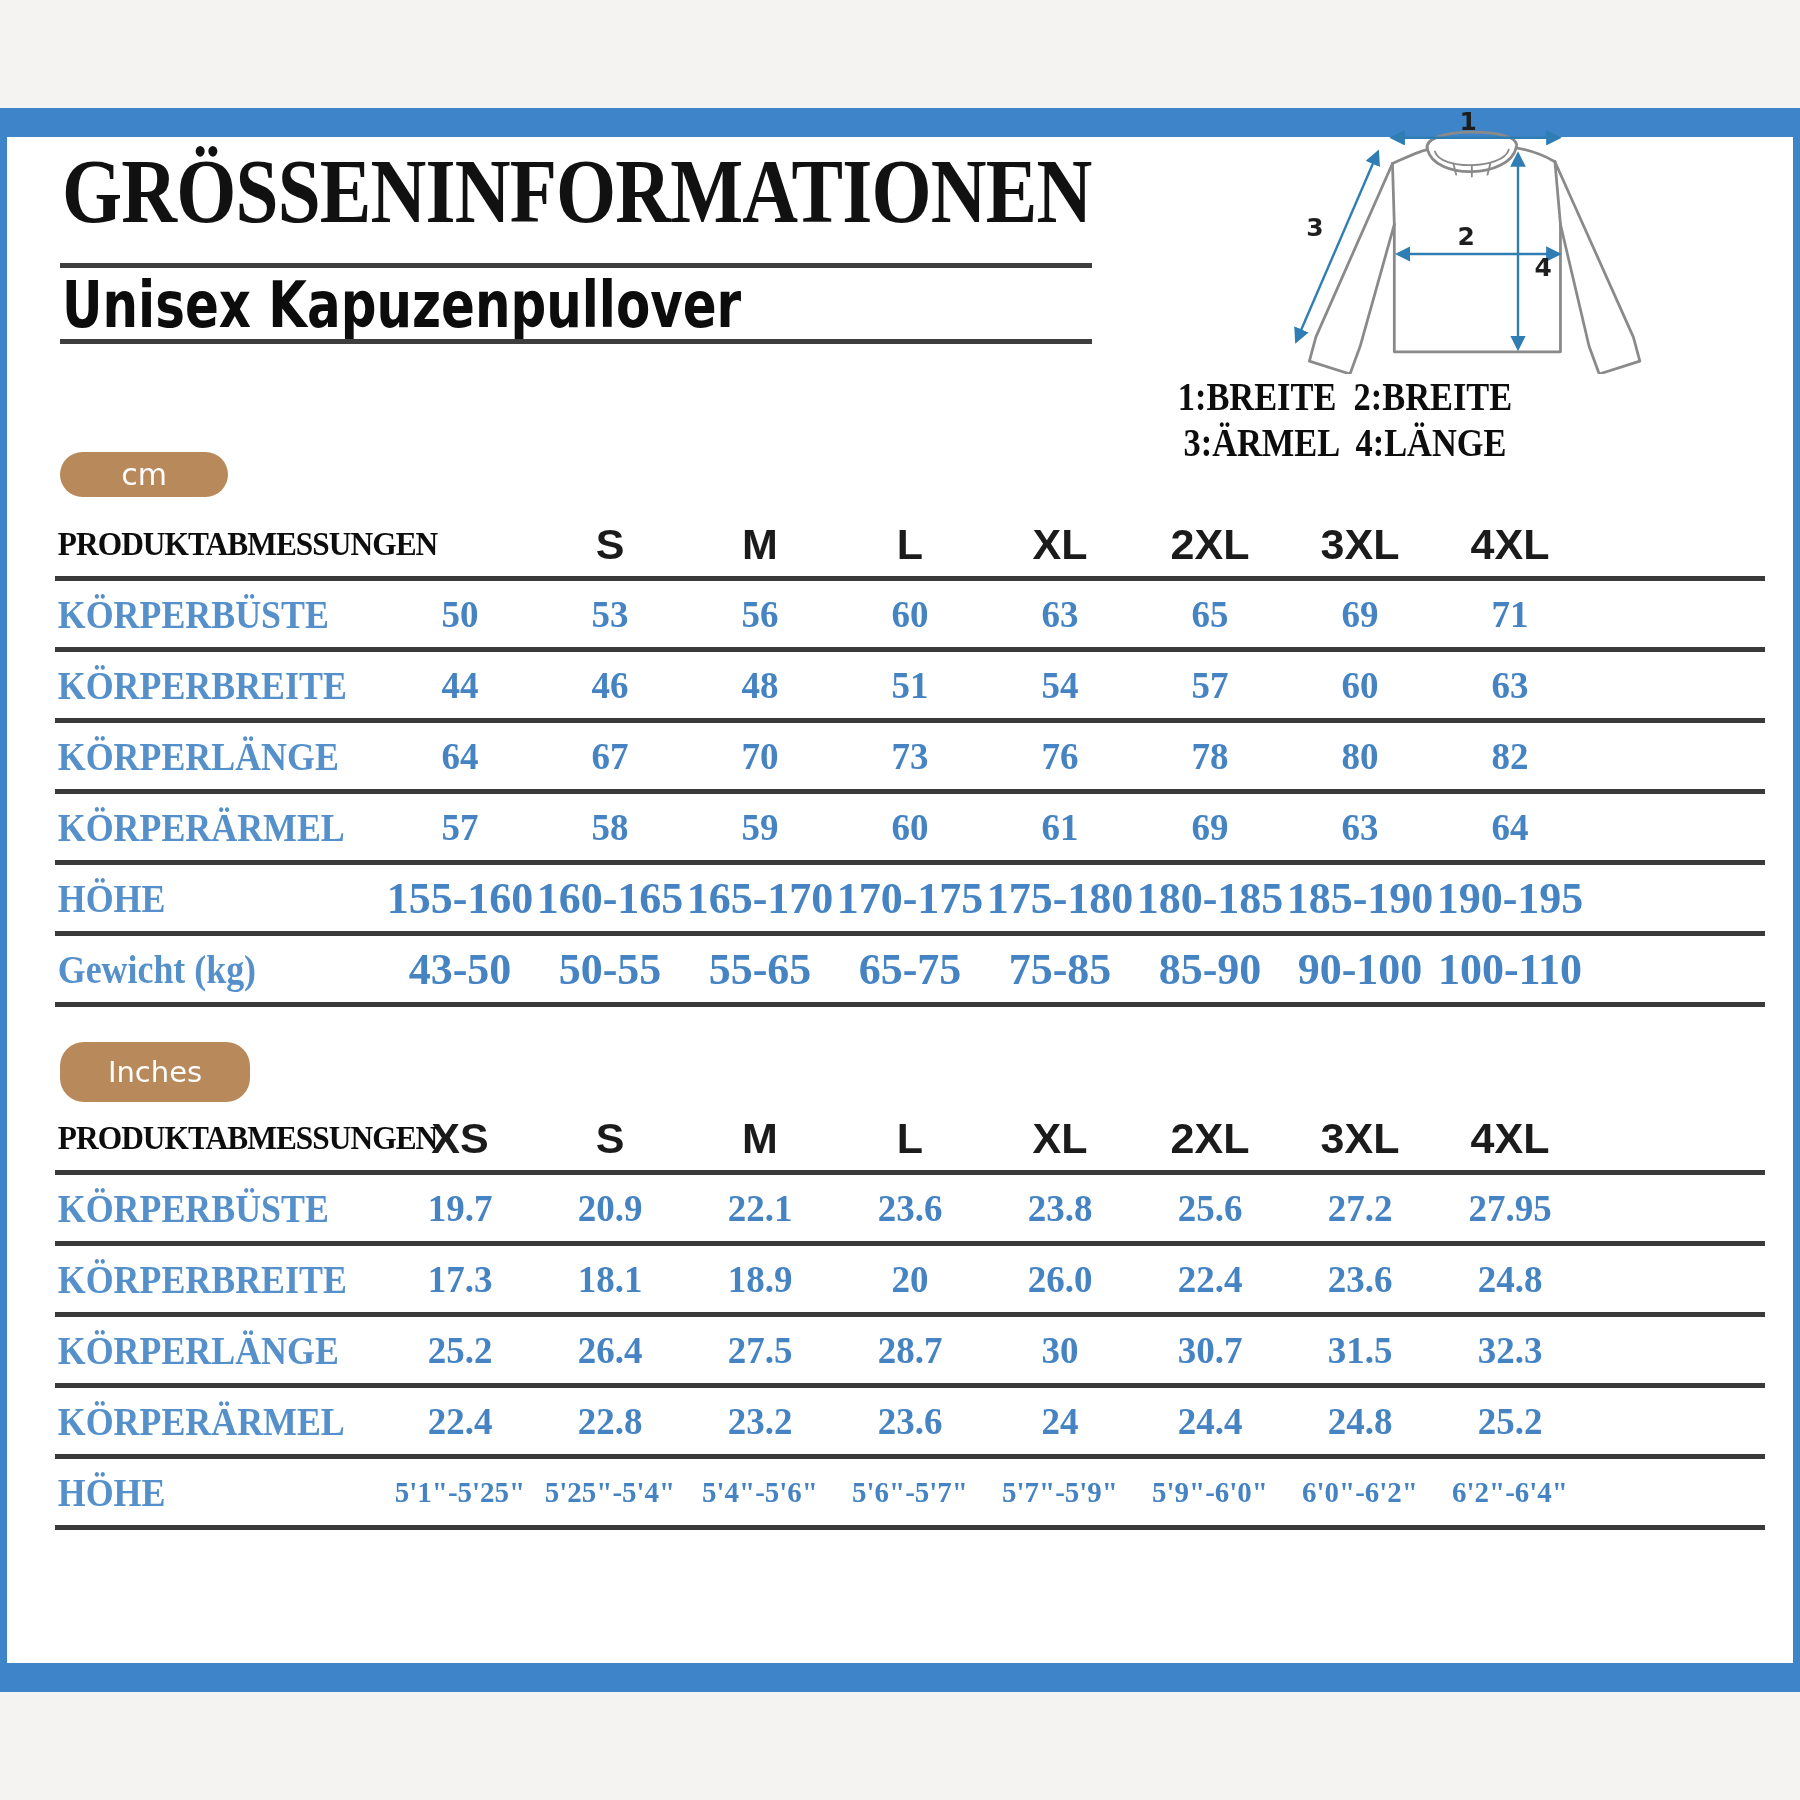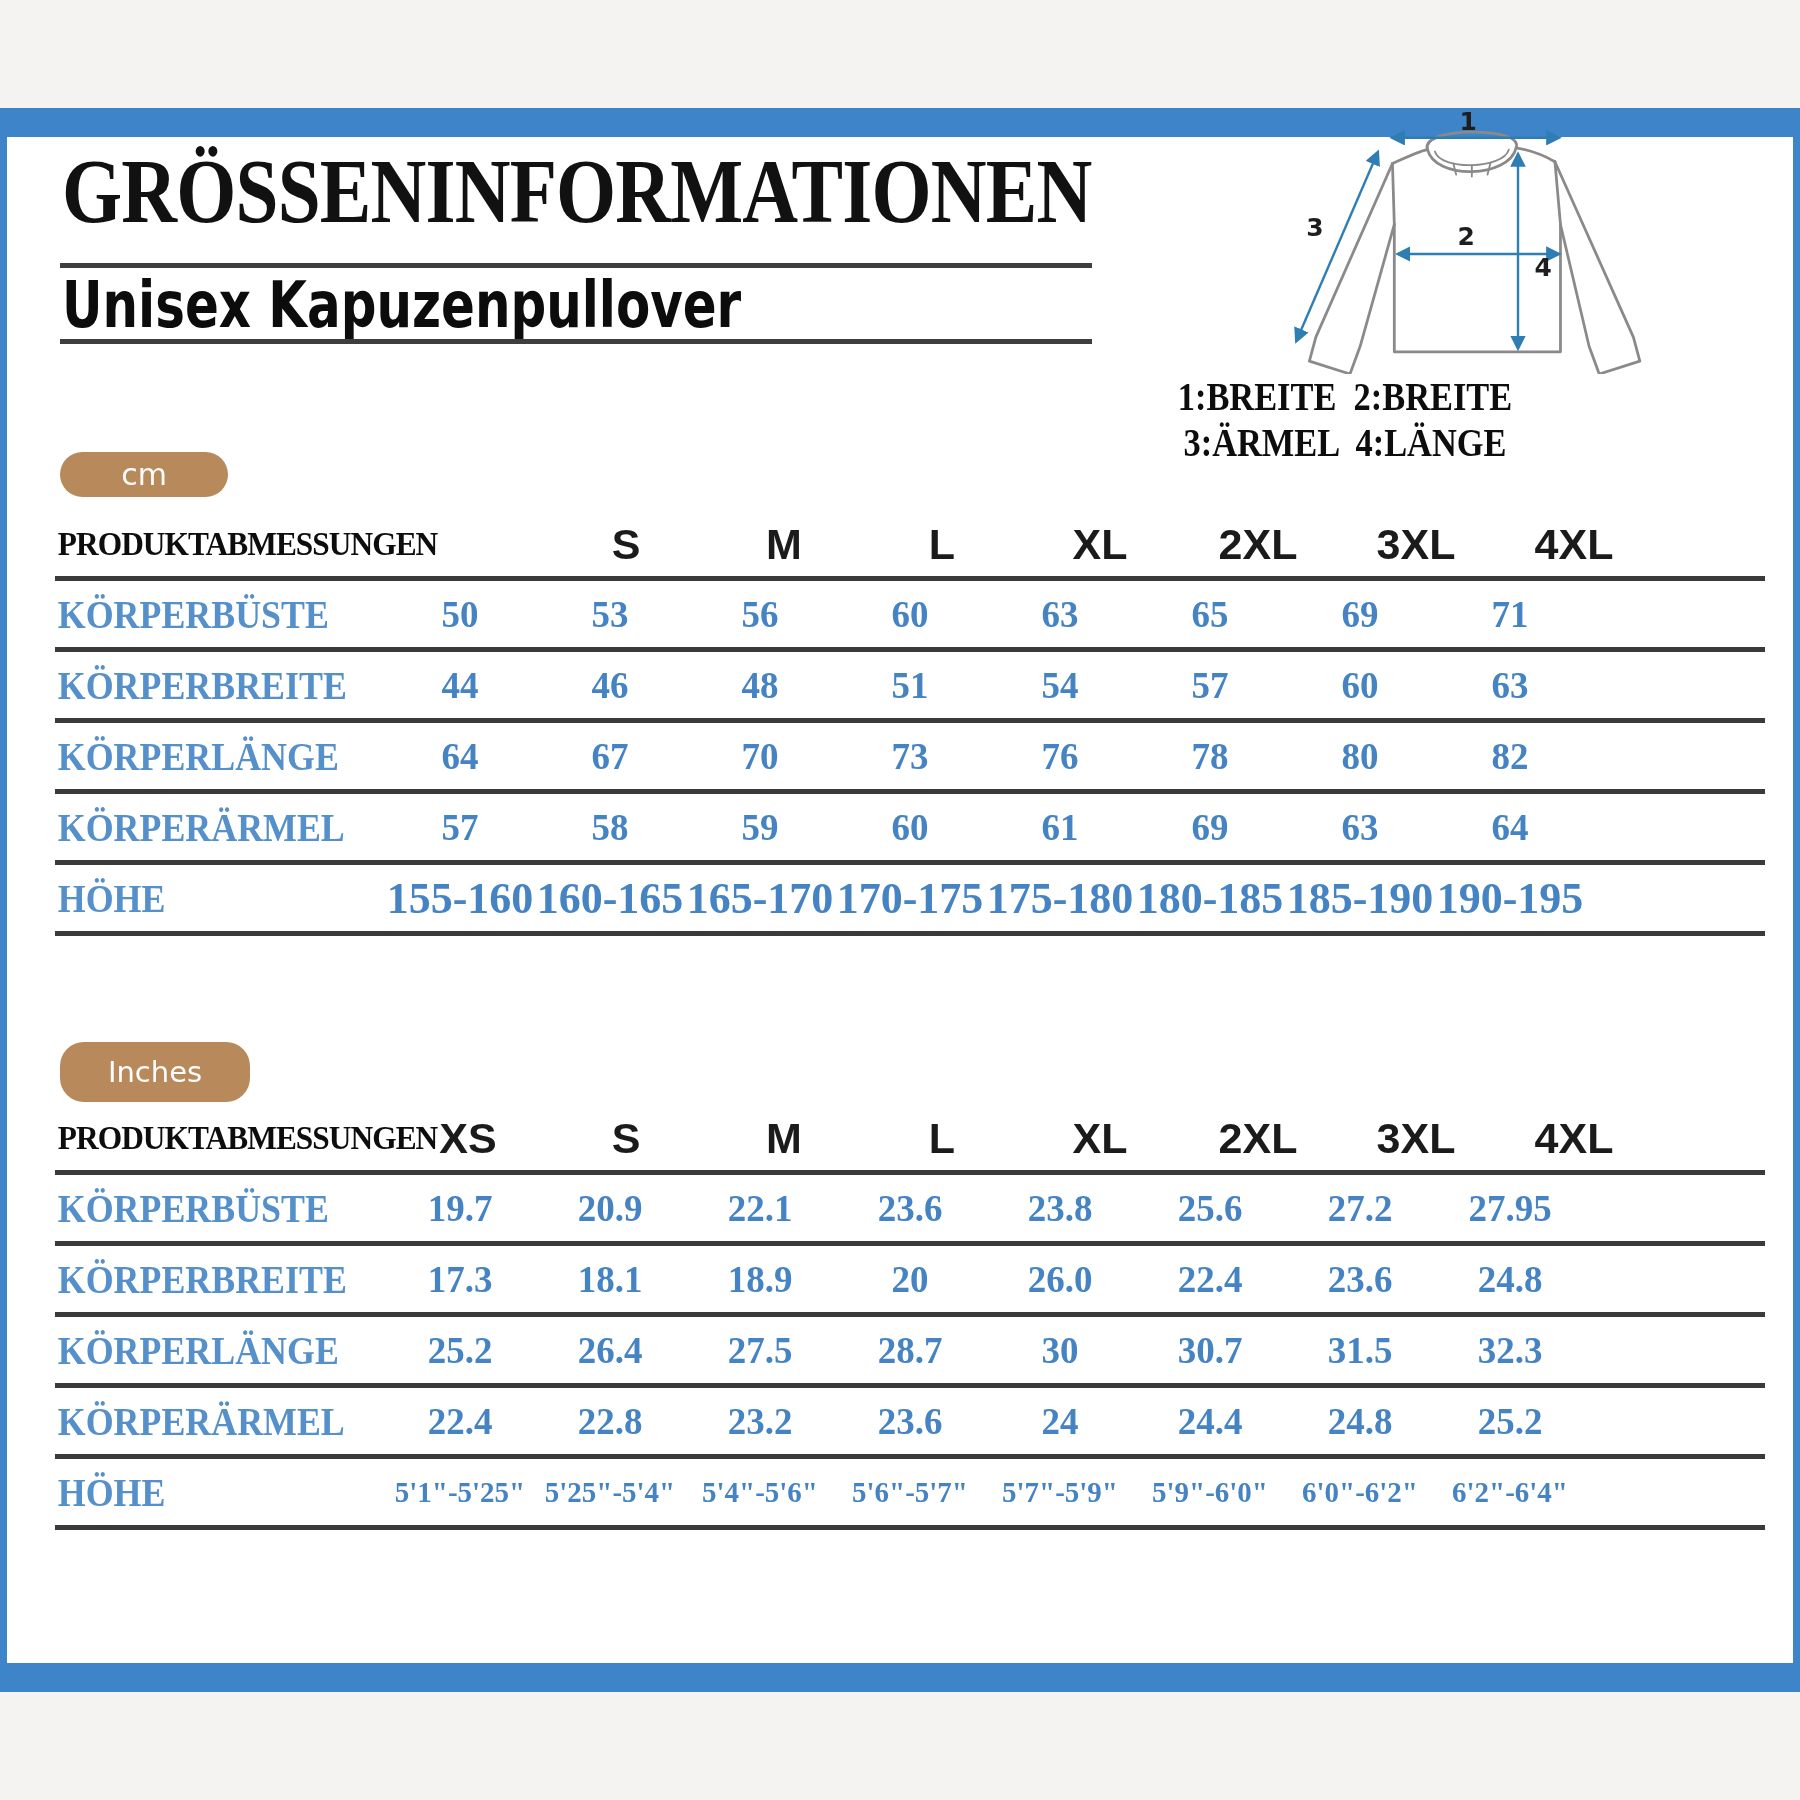--- a/index.html
+++ b/index.html
@@ -33,21 +33,21 @@
          color:#fdfdfd;font-family:"DejaVu Sans",sans-serif;font-weight:normal;
          display:flex;align-items:center;justify-content:center;}
   .badge.cm{top:452px;width:168px;height:45px;font-size:30px;}
   .badge.inches{top:1042px;width:190px;height:60px;font-size:29px;}
 
   .tbl{position:absolute;left:55px;width:1710px;}
   .tbl.cm{top:512px;}
   .tbl.inch{top:1106px;}
   .trow{display:grid;grid-template-columns:330px repeat(8,150px);align-items:center;
         height:66px;border-bottom:5px solid #3a3a3a;}
-  .trow.thead{height:64px;gap:8px;}
+  .trow.thead{height:64px;}
   .plabel{font-family:"Liberation Serif",serif;font-weight:bold;font-size:33px;
           color:#0d0d0d;letter-spacing:-1px;white-space:nowrap;padding-left:3px;
           transform:scaleX(.95);transform-origin:left center;}
   .szh{font-family:"Liberation Sans",sans-serif;font-weight:800;font-size:43px;
        color:#1b1b1b;text-align:center;}
   .rlabel{font-family:"Liberation Serif",serif;font-weight:bold;font-size:39px;
           color:#5590cb;white-space:nowrap;padding-left:3px;
           transform:scaleX(.92);transform-origin:left center;}
   .val{font-family:"Liberation Serif",serif;font-weight:bold;font-size:37px;
        color:#4583c3;text-align:center;white-space:nowrap;}
@@ -170,20 +170,31 @@
       <div class="rlabel">HÖHE</div>
       <div class="val">155-160</div>
       <div class="val">160-165</div>
       <div class="val">165-170</div>
       <div class="val">170-175</div>
       <div class="val">175-180</div>
       <div class="val">180-185</div>
       <div class="val">185-190</div>
       <div class="val">190-195</div>
     </div>
+    <div class="trow r-range">
+      <div class="rlabel">Gewicht (kg)</div>
+      <div class="val">43-50</div>
+      <div class="val">50-55</div>
+      <div class="val">55-65</div>
+      <div class="val">65-75</div>
+      <div class="val">75-85</div>
+      <div class="val">85-90</div>
+      <div class="val">90-100</div>
+      <div class="val">100-110</div>
+    </div>
   </div>
 
   <div class="badge inches">Inches</div>
 
   <div class="tbl inch">
     <div class="trow thead">
       <div class="plabel">PRODUKTABMESSUNGEN</div>
       <div class="szh">XS</div>
       <div class="szh">S</div>
       <div class="szh">M</div>

